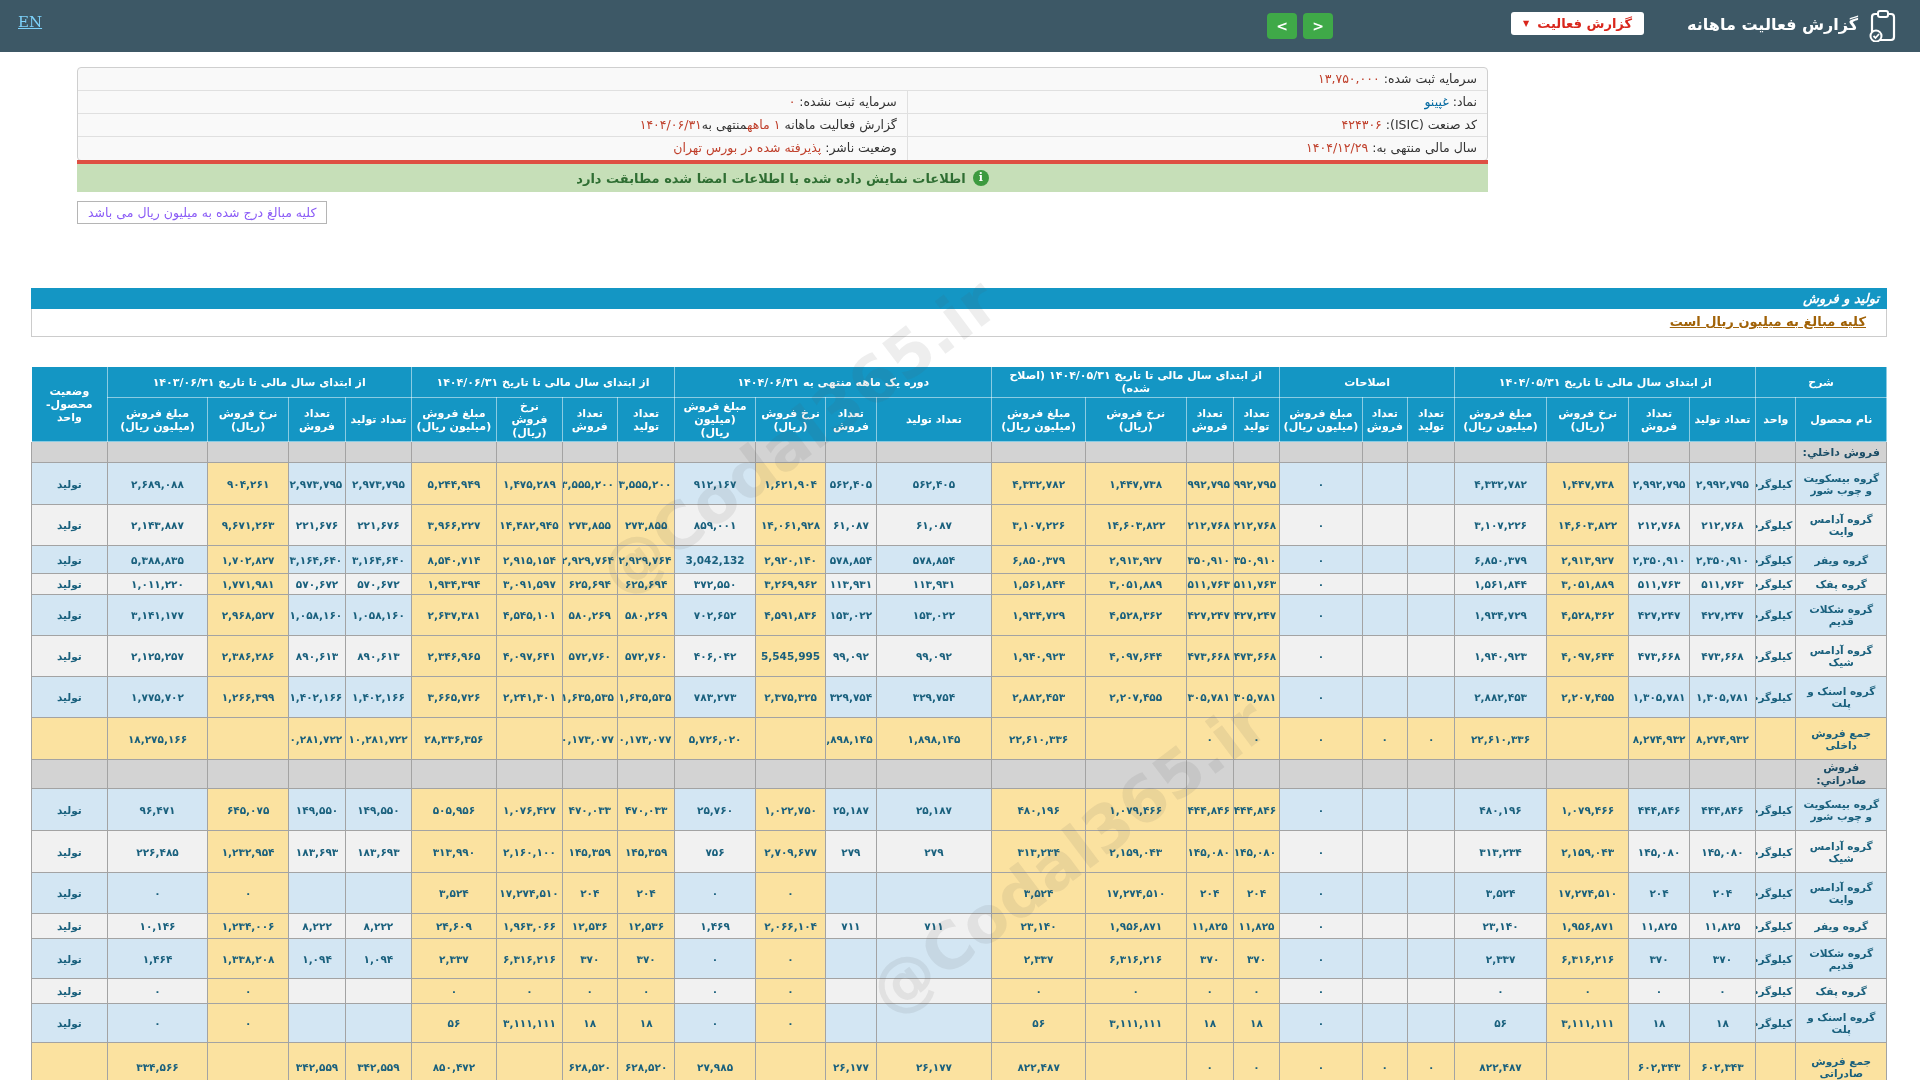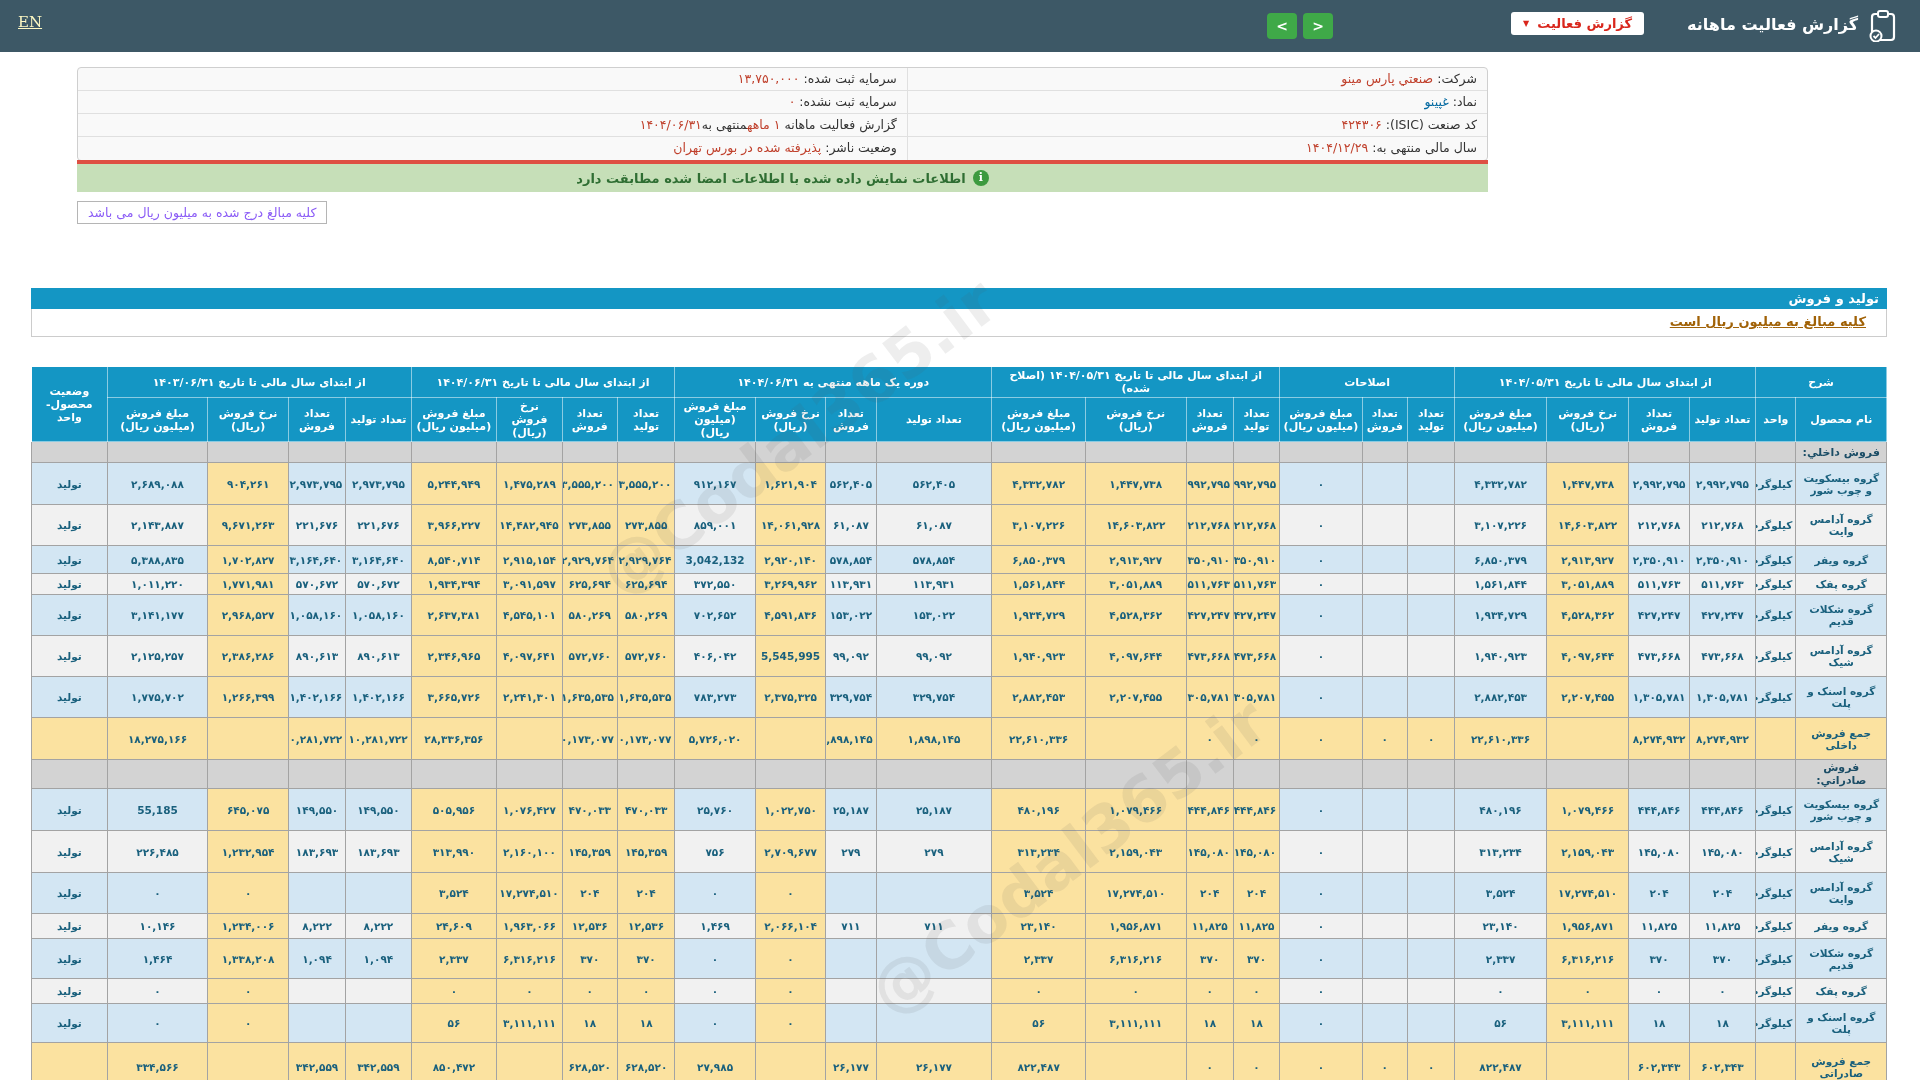--- a/index.html
+++ b/index.html
@@ -1,21 +1,21 @@
 <!DOCTYPE html>
 <html lang="fa" dir="rtl"><head>
 <meta charset="utf-8">
 <style>
   * { margin:0; padding:0; box-sizing:border-box; }
   html,body { width:1920px; height:1080px; background:#fff; overflow:hidden;
               font-family:"DejaVu Sans", sans-serif; }
 
   
   .topbar { position:absolute; left:0; top:0; width:1920px; height:52px; background:#3d5866; }
-  .en-link { position:absolute; left:18px; top:13px; color:#fef9c3; font-family:"DejaVu Serif", serif;
+  .en-link { position:absolute; left:18px; top:13px; color:#7dd3fc; font-family:"DejaVu Serif", serif;
              font-size:15px; text-decoration:underline; cursor:pointer; }
   .clip-icon { position:absolute; right:22px; top:10px; width:30px; height:32px; }
   .page-title { position:absolute; right:62px; top:15px; color:#fff; font-weight:bold; font-size:16px; }
   .report-dd { position:absolute; right:276px; top:12px; background:#fff; border-radius:3px;
                padding:4px 12px; color:#d9261c; font-weight:bold; font-size:13px; cursor:pointer;
                display:flex; align-items:center; gap:8px; }
   .report-dd .caret { font-size:8px; color:#d9261c; }
   .nav-btns { position:absolute; right:587px; top:13px; display:flex; flex-direction:row-reverse; gap:6px; }
   .nav-btn { width:30px; height:26px; background:#3fa948; border-radius:4px; color:#fff;
              font-weight:bold; font-size:14px; text-align:center; line-height:26px; cursor:pointer; }
@@ -34,21 +34,21 @@
             border-top:4px solid #de4f43; display:flex; align-items:center; justify-content:center; gap:7px; }
   .banner-text { color:#2f6e33; font-weight:bold; font-size:13px; }
   .info-i { width:16px; height:16px; border-radius:50%; background:#3c9a3f; color:#fff; font-weight:bold;
             font-size:11px; text-align:center; line-height:16px; font-family:"DejaVu Serif", serif; }
 
   .notebox { position:absolute; left:77px; top:201px; border:1px solid #b5b5b5; background:#fff;
              padding:3px 10px; font-size:12.5px; color:#8b5cf6; }
 
   
   .prodbar { position:absolute; left:31px; top:288px; width:1856px; height:21px; background:#1496c4;
-             color:#fff; font-weight:bold; font-size:13px; line-height:21px; padding:0 8px; }
+             color:#fff; font-weight:bold; font-size:13px; line-height:21px; padding:0 8px;font-style:italic; }
   .unitsrow { position:absolute; left:31px; top:309px; width:1856px; height:28px; background:#fff;
               border:1px solid #ccc; border-top:none; color:#a16207; font-weight:bold; font-size:13px;
               line-height:26px; padding:0 20px;text-decoration:underline; }
 
   
   table.main { position:absolute; left:31px; top:366px; width:1856px; border-collapse:collapse;
                direction:rtl; table-layout:fixed; }
   table.main th { background:#1496c4; color:#fff; font-size:11px; font-weight:bold;
                   border:1px solid rgba(255,255,255,.5); padding:2px 3px; text-align:center; vertical-align:middle; }
   table.main td { border:1px solid #a3a3a3; font-size:10.5px; font-weight:bold; color:#19607d;
@@ -85,21 +85,20 @@
   </div>
 
   <div class="nav-btns">
     <div class="nav-btn">&gt;</div>
     <div class="nav-btn">&lt;</div>
   </div>
 </div>
 
 <div class="infobox" id="infobox">
     <div class="inforow">
-      <div class="icell-r"><span>شرکت:</span> <span class="v-red">صنعتي پارس مينو</span></div>
       <div class="icell-l"><span>سرمایه ثبت شده:</span> <span class="v-red">۱۳,۷۵۰,۰۰۰</span></div>
     </div>
     <div class="inforow">
       <div class="icell-r"><span>نماد:</span> <span class="v-blue">غپینو</span></div>
       <div class="icell-l"><span>سرمایه ثبت نشده:</span> <span class="v-red">۰</span></div>
     </div>
     <div class="inforow">
       <div class="icell-r"><span>کد صنعت (ISIC):</span> <span class="v-red">۴۲۴۳۰۶</span></div>
       <div class="icell-l"><span>گزارش فعالیت ماهانه</span> <span class="v-red">۱ ماهه</span><span>منتهی به</span><span class="v-red">۱۴۰۴/۰۶/۳۱</span></div>
     </div>
@@ -486,21 +485,21 @@
         <td class="bg-blue">۲۵,۱۸۷</td>
         <td class="bg-yellow">۱,۰۲۲,۷۵۰</td>
         <td class="bg-blue">۲۵,۷۶۰</td>
         <td class="bg-yellow">۴۷۰,۰۳۳</td>
         <td class="bg-yellow">۴۷۰,۰۳۳</td>
         <td class="bg-yellow">۱,۰۷۶,۴۲۷</td>
         <td class="bg-yellow">۵۰۵,۹۵۶</td>
         <td class="bg-blue">۱۴۹,۵۵۰</td>
         <td class="bg-blue">۱۴۹,۵۵۰</td>
         <td class="bg-yellow">۶۴۵,۰۷۵</td>
-        <td class="bg-blue">55,185</td>
+        <td class="bg-blue">۹۶,۴۷۱</td>
         <td class="bg-blue">تولید</td>
       </tr>
       <tr style="height: 42px;">
         <td class="namecell bg-white">گروه آدامس شیک</td>
         <td class="bg-white">کیلوگرم</td>
         <td class="bg-white">۱۴۵,۰۸۰</td>
         <td class="bg-white">۱۴۵,۰۸۰</td>
         <td class="bg-yellow">۲,۱۵۹,۰۴۳</td>
         <td class="bg-white">۳۱۳,۲۳۴</td>
         <td class="bg-white"></td>

